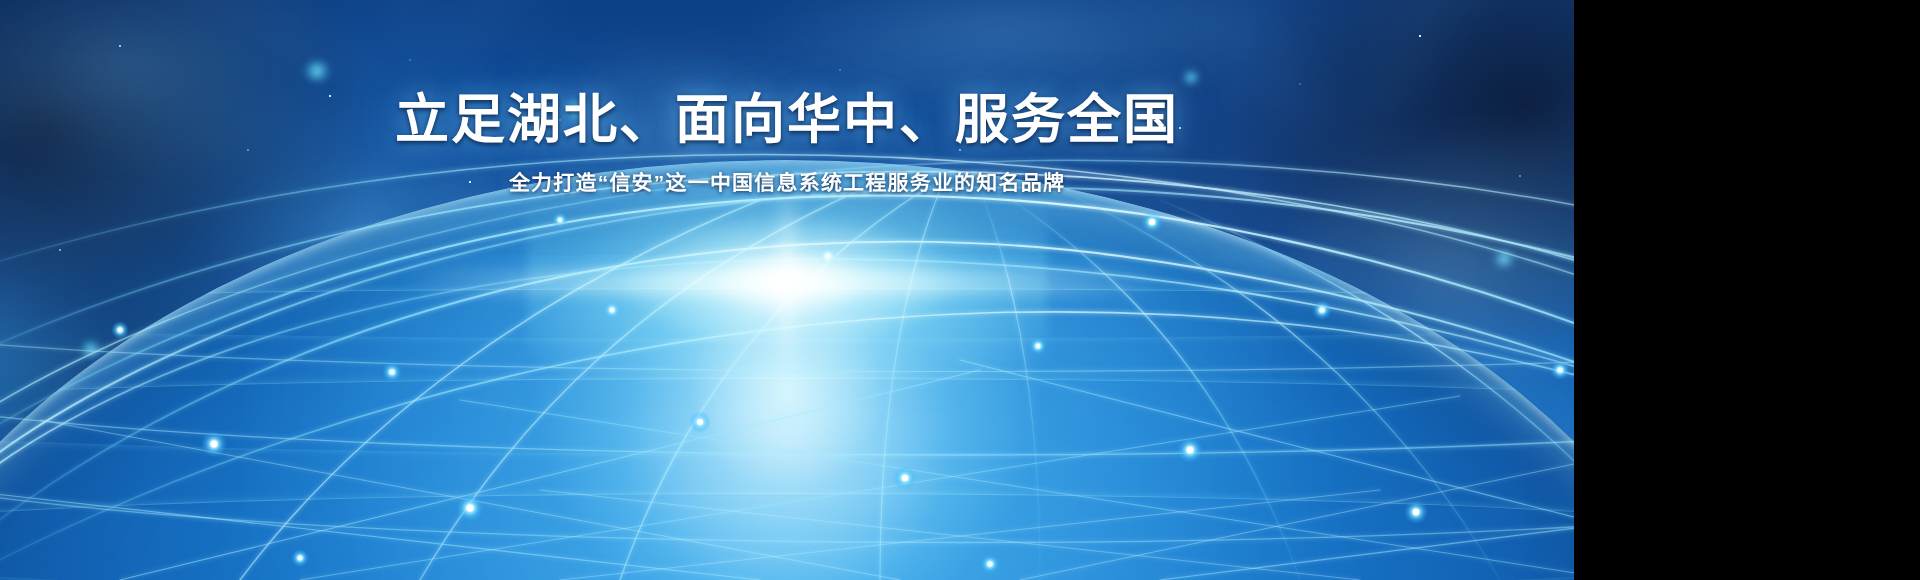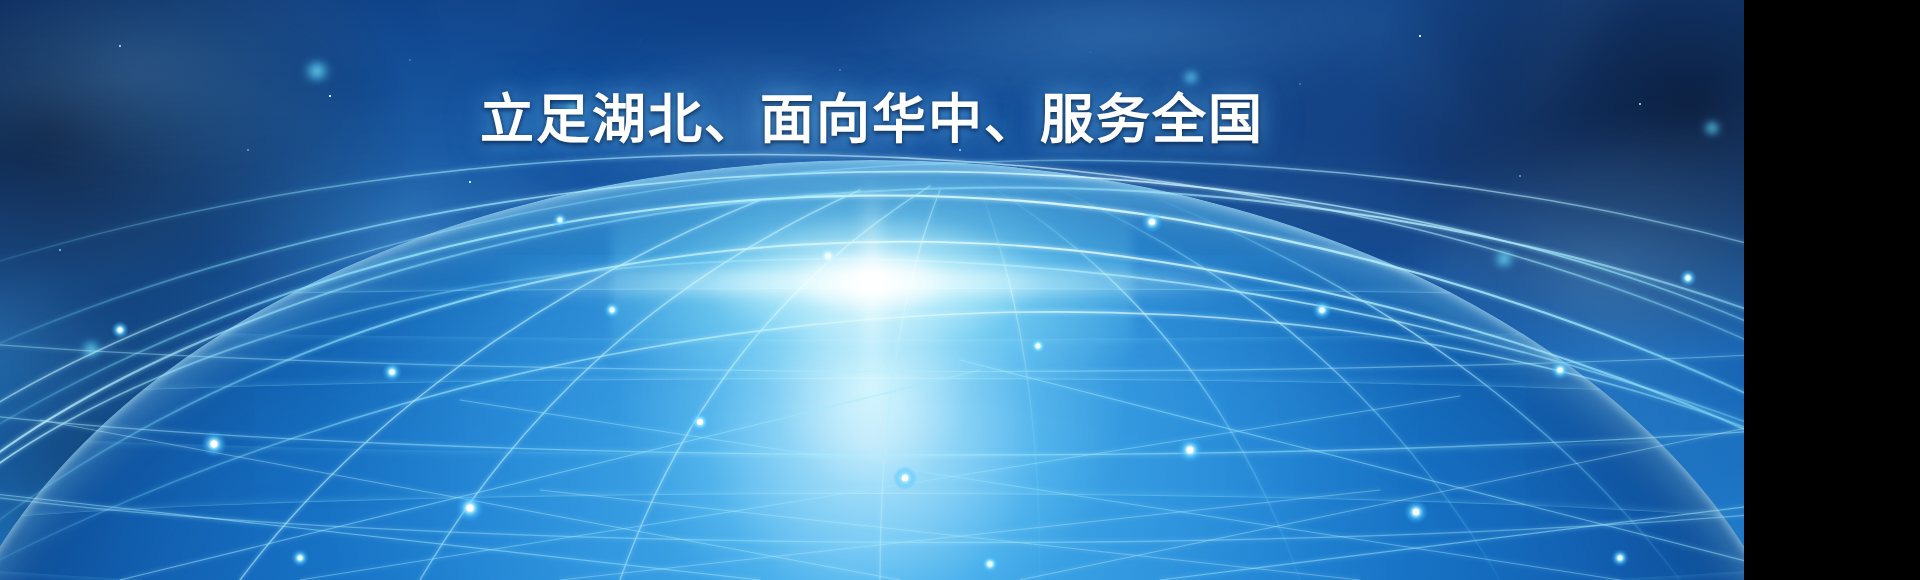--- a/index.html
+++ b/index.html
@@ -5,21 +5,21 @@
 <style>
   html, body {
     margin: 0;
     padding: 0;
     background: #000;
   }
   * { box-sizing: border-box; }
 
   .banner {
     position: relative;
-    width: 1744px;
+    width: 1574px;
     height: 580px;
     overflow: hidden;
     font-family: "Liberation Sans", "DejaVu Sans", sans-serif;
     background: #0b3d8c;
     isolation: isolate;
   }
 
   
   .bg-base {
     position: absolute; inset: 0;
@@ -386,15 +386,16 @@
       </g>
     </svg>
   </div>
 
   <div class="core-flare"></div>
   <div class="core-streak"></div>
   <div class="core-streak v"></div>
 
   <div class="copy">
     <h1 class="headline">立足湖北、面向华中、服务全国</h1>
+    <p class="subline">全力打造“信安”这一中国信息系统工程服务业的知名品牌</p>
   </div>
 
 </div>
 
 </body></html>

